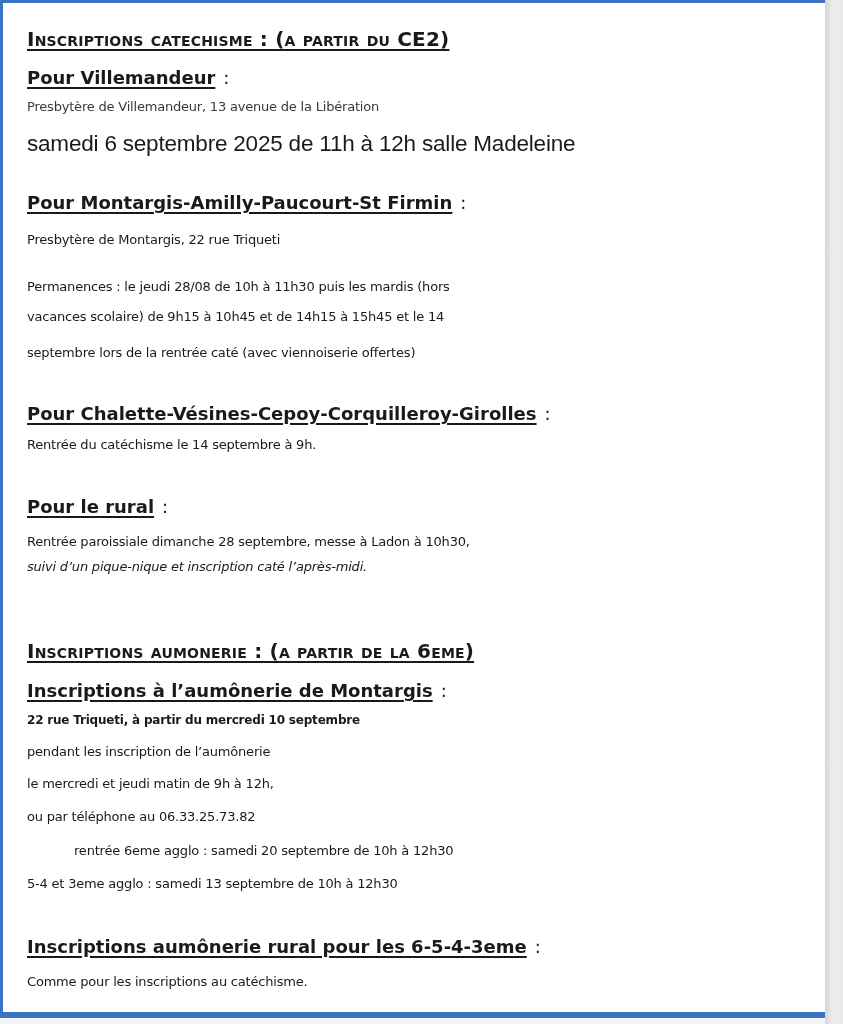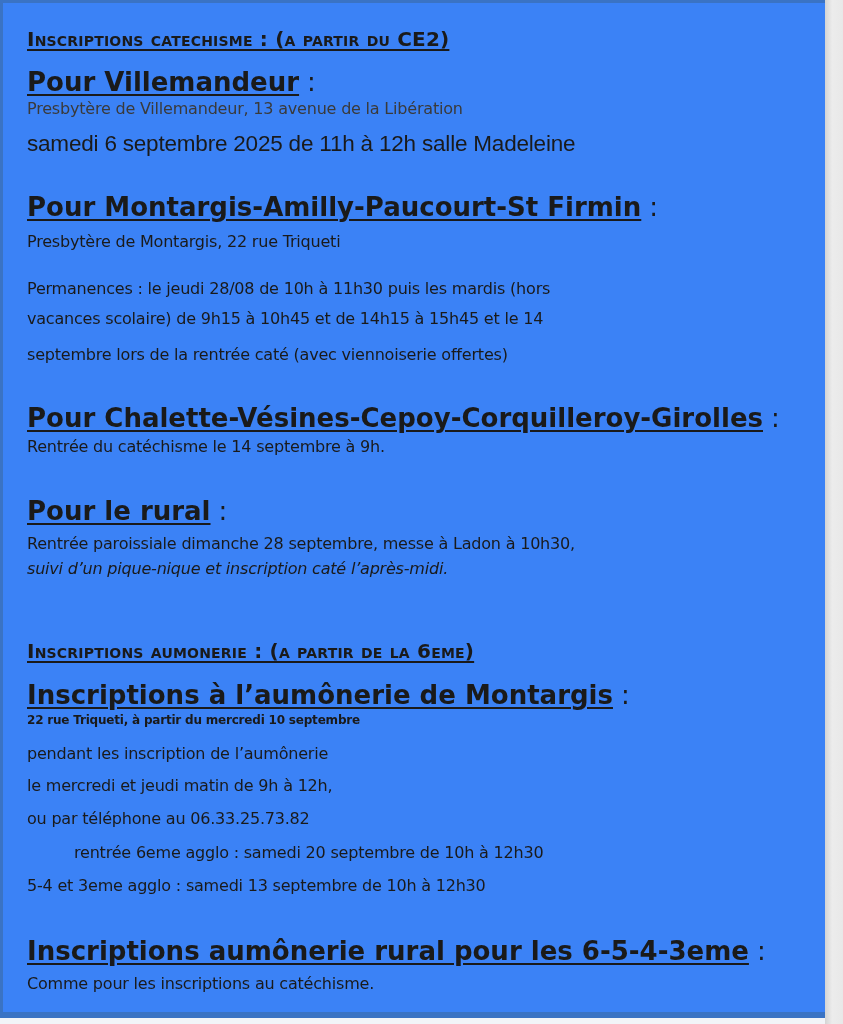--- a/index.html
+++ b/index.html
@@ -9,45 +9,45 @@
       font-family: "DejaVu Sans", sans-serif;
       color: #1a1a1a;
       position: relative;
     }
     .sidestrip {
       position: absolute; left: 825px; top: 0; width: 18px; height: 1024px;
       background: linear-gradient(to right, #d4d4d4, #ececec 40%, #e8e8e8);
     }
     .page {
       position: absolute; left: 0; top: 0; width: 825px; height: 1012px;
-      background: #3b82f6;
+      background: #ffffff;
       border-left: 3px solid #3a73c4;
       border-top: 3px solid #3a73c4;
       box-sizing: border-box;
     }
     .bottom-band {
       position: absolute; left: 0; top: 1012px; width: 825px; height: 6px;
       background: #3a73c4;
     }
     .bottom-band2 {
       position: absolute; left: 0; top: 1018px; width: 825px; height: 6px;
       background: #f2f4f8;
     }
     .content { position: absolute; left: 24px; top: 0; width: 795px; }
     .line { position: absolute; left: 0; white-space: nowrap; }
     .h1 {
       font-size: 20px; font-weight: bold; font-variant: small-caps;
       letter-spacing: 0.2px;
       text-decoration: underline; text-underline-offset: 3px; text-decoration-thickness: 2px;
       transform: scaleX(1.0);
     }
-    .h2 { font-size: 26px; font-weight: bold; }
+    .h2 { font-size: 18px; font-weight: bold; }
     .h2 .u { text-decoration: underline; text-underline-offset: 3px; text-decoration-thickness: 2px; }
     .h2 .colon { font-weight: normal; margin-left: 8px; }
-    .t { font-size: 16px; letter-spacing: -0.2px; }
+    .t { font-size: 13px; letter-spacing: -0.2px; }
     .t.gray { color: #3a3a3a; }
     .t.large { font-size: 22.5px; font-family: "Liberation Sans", sans-serif; }
     .t.bold { font-weight: bold; font-size: 12px; }
   </style>
 </head>
 <body>
 
 <div class="sidestrip"></div>
 
 <div class="page">

